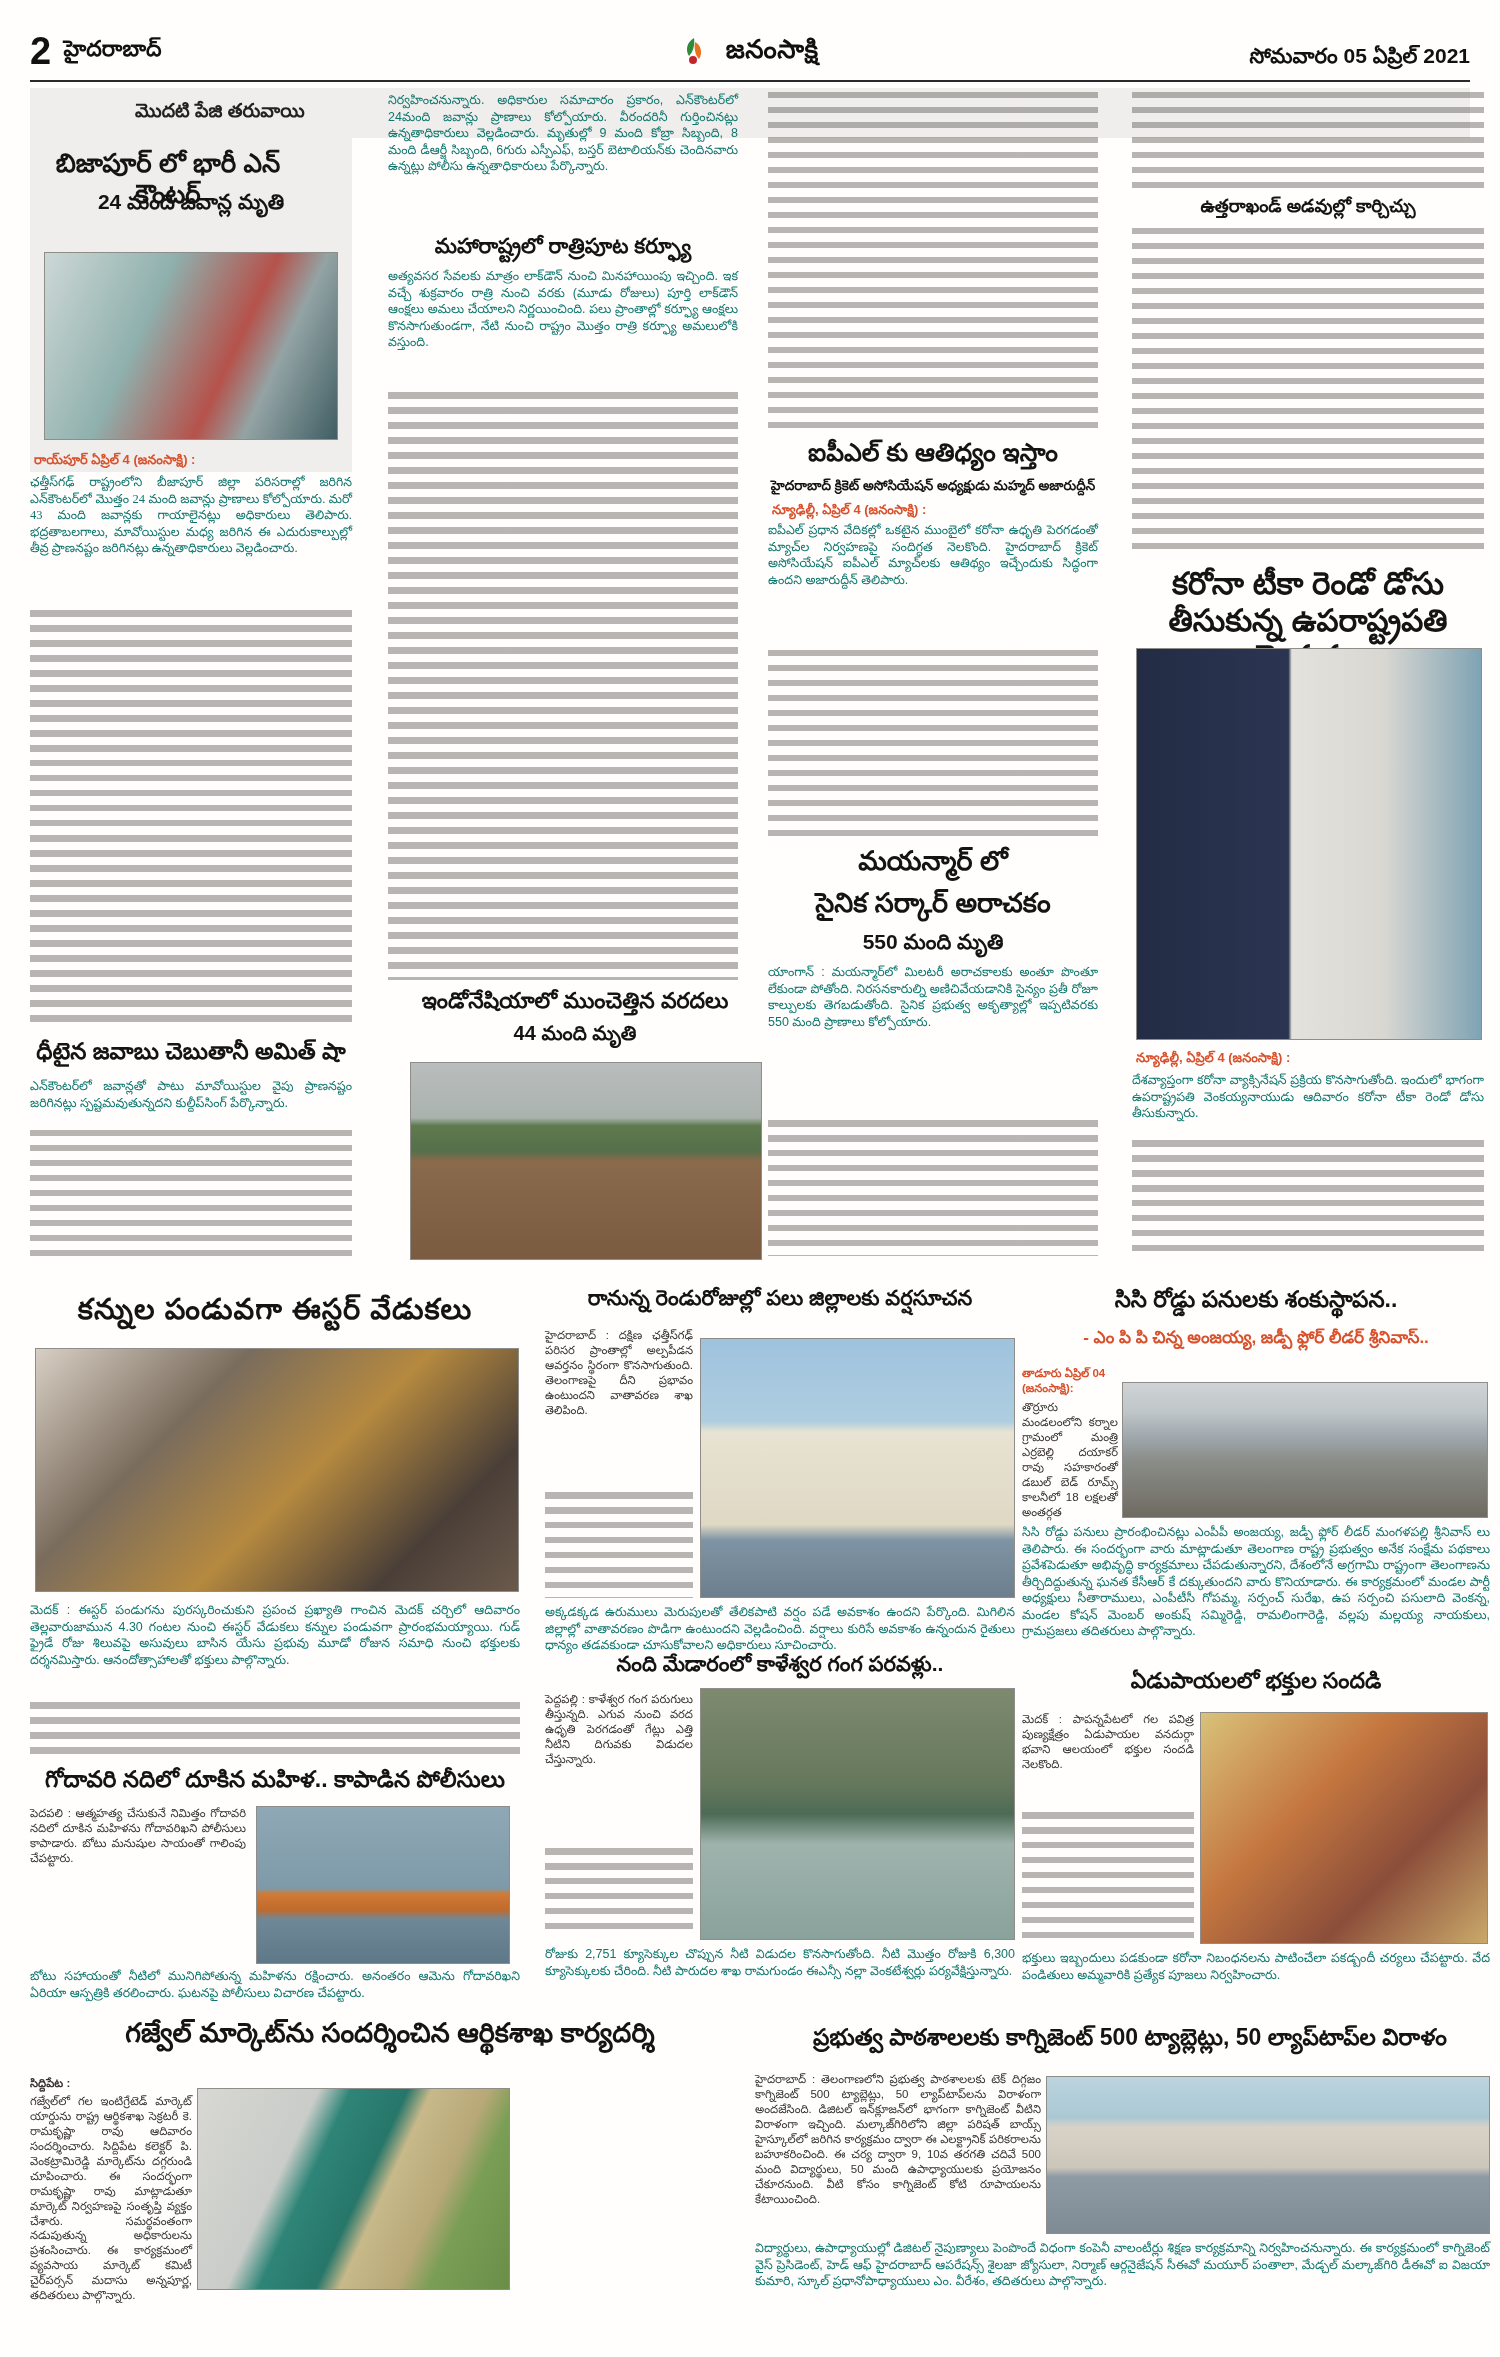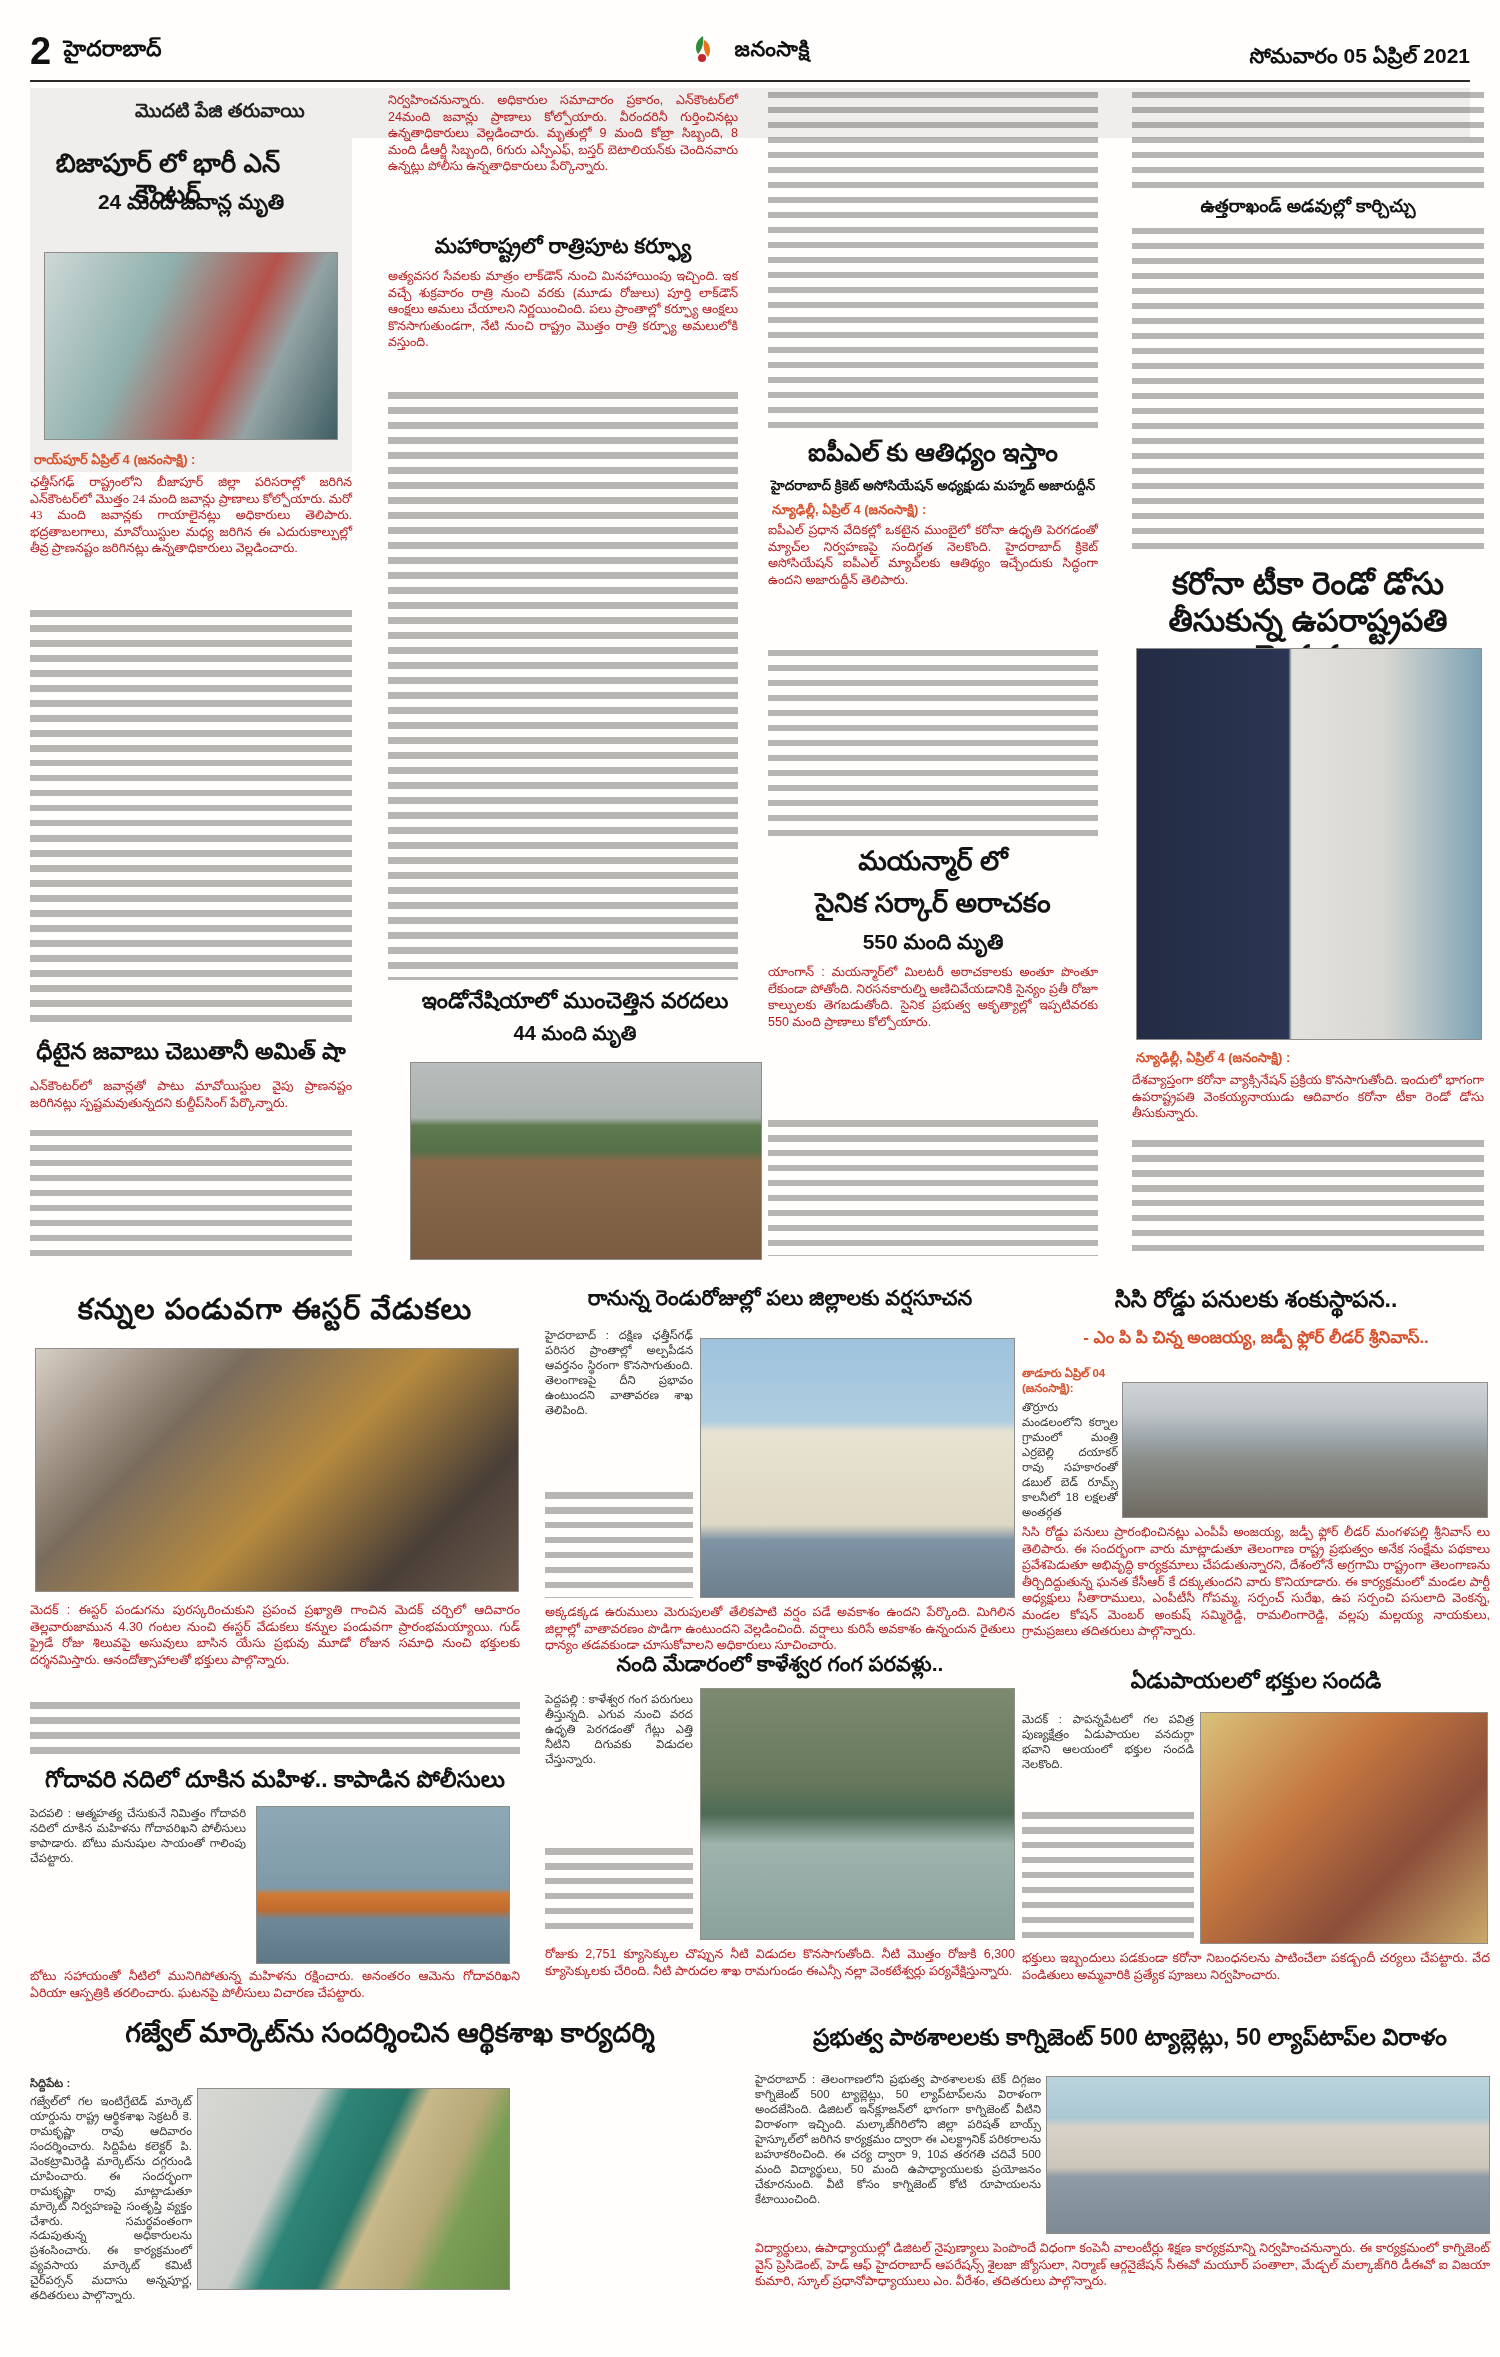--- a/index.html
+++ b/index.html
@@ -1,20 +1,20 @@
 <!DOCTYPE html>
 <html><head>
 <meta charset="utf-8">
 <style>
   html,body{margin:0;padding:0;background:#ffffff;}
   .page{position:relative;width:1500px;height:2357px;background:#fffefd;
         font-family:"Liberation Sans",sans-serif;color:#2e2e2e;overflow:hidden;}
   .abs{position:absolute;}
   .hl{font-weight:bold;color:#141414;text-align:center;line-height:1.18;}
-  .body-txt{font-size:12.5px;line-height:1.32;color:#b91c1c;text-align:justify;}
+  .body-txt{font-size:12.5px;line-height:1.32;color:#0f766e;text-align:justify;}
   .body-sm{font-size:11.5px;line-height:1.3;color:#35322f;text-align:justify;}
   .red{color:#d8512c;font-weight:bold;}
   .dateline{font-size:13px;}
   .ft{background:repeating-linear-gradient(to bottom,#4c4742 0px,#4c4742 6.5px,transparent 6.5px,transparent 15px);opacity:.40;}
   .photo{border:1px solid #8f8d89;box-sizing:border-box;}
   .panel{background:#efeeec;}
   .rule{background:#2a2a2a;}
   .p-bijapur{background:linear-gradient(115deg,#cdd8d6 0%,#8fb0ad 35%,#b5524b 62%,#41606486 75%,#3f5e63 100%);}
   .p-venkaiah{background:linear-gradient(90deg,#232c44 0%,#2b3552 44%,#e3e2dd 45%,#d8d7d2 72%,#7fa3b4 100%);}
   .p-indonesia{background:linear-gradient(180deg,#b9bdbd 0%,#aab2ae 28%,#5f7a4e 32%,#55704a 45%,#8a6a4b 50%,#7b5b41 100%);}
@@ -38,21 +38,21 @@
   </div>
 
   <div class="abs" style="left:580px;top:34px;width:340px;text-align:center;" data-name="masthead">
     <span data-name="masthead-logo-icon" style="display:inline-block;vertical-align:middle;margin-right:6px;">
       <svg width="26" height="30" viewBox="0 0 26 30">
         <path d="M13 2 C6 6 4 14 8 20 C12 16 14 9 13 2 Z" fill="#2e8b3a"></path>
         <path d="M14 6 C20 9 22 17 18 23 C14 19 13 12 14 6 Z" fill="#e8731e"></path>
         <circle cx="12" cy="24" r="4" fill="#c0272d"></circle>
       </svg>
     </span>
-    <span data-name="masthead-title" style="font-size:21px;font-weight:bold;color:#101010;vertical-align:middle;letter-spacing:.5px;margin-left:8px;">జనంసాక్షి</span>
+    <span data-name="masthead-title" style="font-size:26px;font-weight:bold;color:#101010;vertical-align:middle;letter-spacing:.5px;margin-left:8px;">జనంసాక్షి</span>
   </div>
 
   <div class="abs" style="left:1090px;top:44px;width:380px;text-align:right;" data-name="edition-date">సోమవారం 05 ఏప్రిల్ 2021</div>
   <style>[data-name="edition-date"]{font-size:21px;font-weight:bold;color:#111;}</style>
 
   <div class="abs rule" style="left:30px;top:80px;width:1440px;height:2px;" data-name="header-rule"></div>
 
   <div class="abs panel" style="left:30px;top:88px;width:1440px;height:50px;" data-name="continuation-band"></div>
   <div class="abs panel" style="left:30px;top:88px;width:322px;height:384px;" data-name="lead-article-panel"></div>
   <div class="abs" style="left:135px;top:100px;width:300px;font-size:19px;font-weight:bold;color:#222;" data-name="continuation-label">మొదటి పేజి తరువాయి</div>

